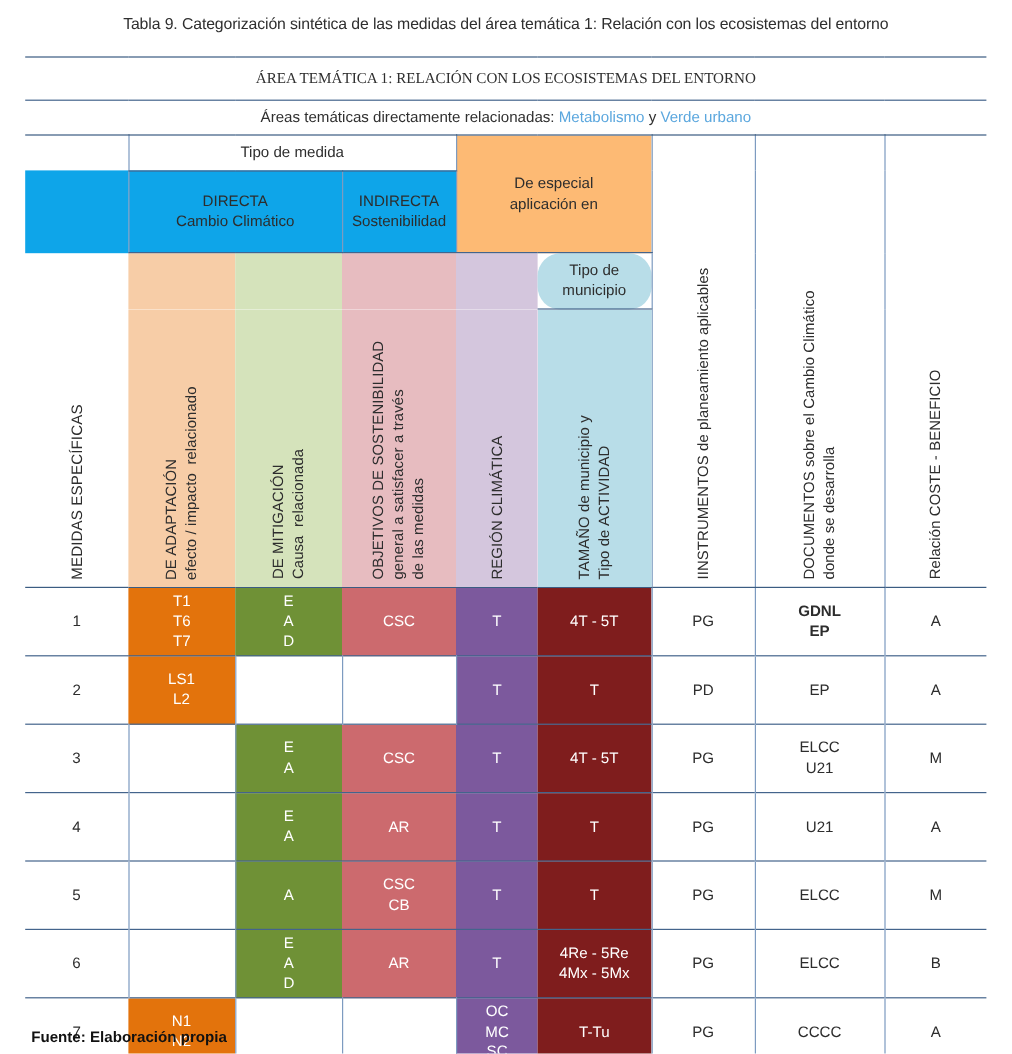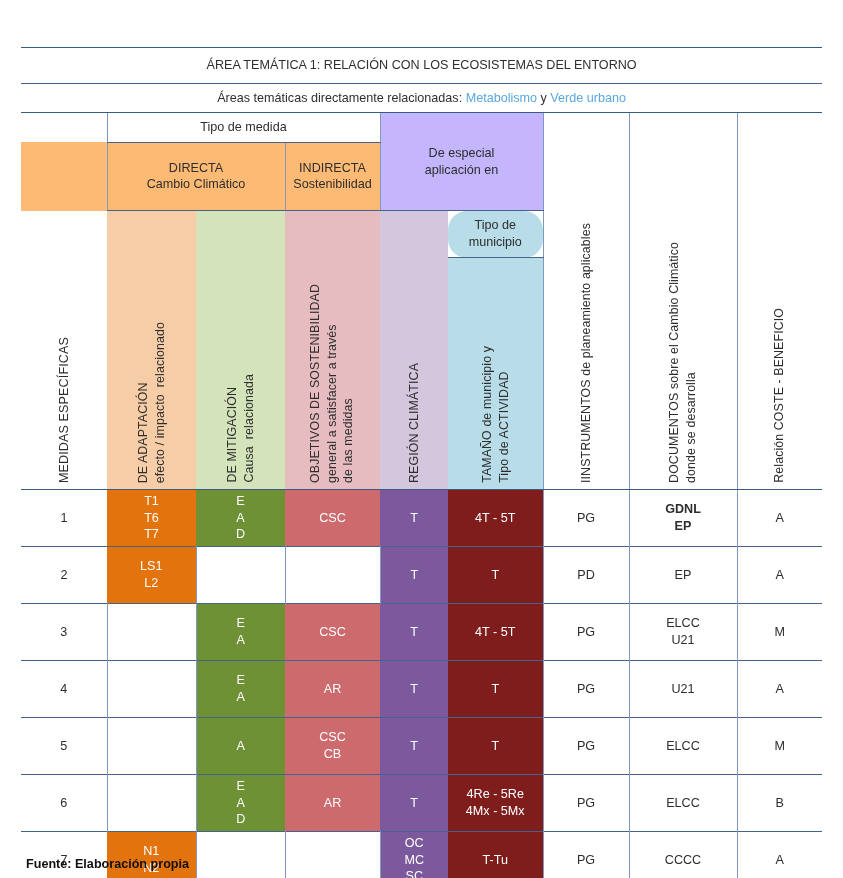--- a/index.html
+++ b/index.html
@@ -37,21 +37,21 @@
   }
   .tbl td {
     padding: 0;
     vertical-align: middle;
     text-align: center;
     font-size: 12.6px;
     line-height: 1.32;
   }
 
   
-  .bt-thick { border-top: 1.6px solid #3b5c82; }
+  .bt-thick { border-top: 1.6px solid #3b5c82; font-family: Liberation Serif, serif; }
   .bb-thick { border-bottom: 1.6px solid #3b5c82; }
   .bb-thin  { border-bottom: 1px solid #44648c; }
   .bl-thin  { border-left: 1px solid #7d9bc0; }
   .br-thin  { border-right: 1px solid #7d9bc0; }
 
   
   .banner-main {
     height: 36px;
     font-size: 15.2px;
     color: #2f2f2f;
@@ -66,26 +66,26 @@
 
   
   .grp {
     height: 28px;
     font-size: 12.6px;
     background: #ffffff;
   }
   .grp2 {
     height: 64px;
     font-size: 12.8px;
-    background: #fdba74;
+    background: #0ea5e9;
   }
   .grp-espec {
     height: 98px;
     font-size: 12.8px;
-    background: #c4b5fd;
+    background: #fdba74;
   }
 
   
   .rot-wrap {
     height: 232px;
     position: relative;
   }
   .rot {
     position: absolute;
     left: 0; bottom: 6px;
@@ -140,20 +140,21 @@
     font-size: 12.6px;
     font-weight: bold;
     color: #111111;
   }
 </style>
 </head>
 <body>
 
 <div id="page">
 
+  <div class="caption">Tabla 9. Categorización sintética de las medidas del área temática 1: Relación con los ecosistemas del entorno</div>
 
   <table class="tbl">
     <colgroup>
       <col style="width:86px">
       <col style="width:89px">
       <col style="width:89px">
       <col style="width:95px">
       <col style="width:68px">
       <col style="width:95px">
       <col style="width:86px">

